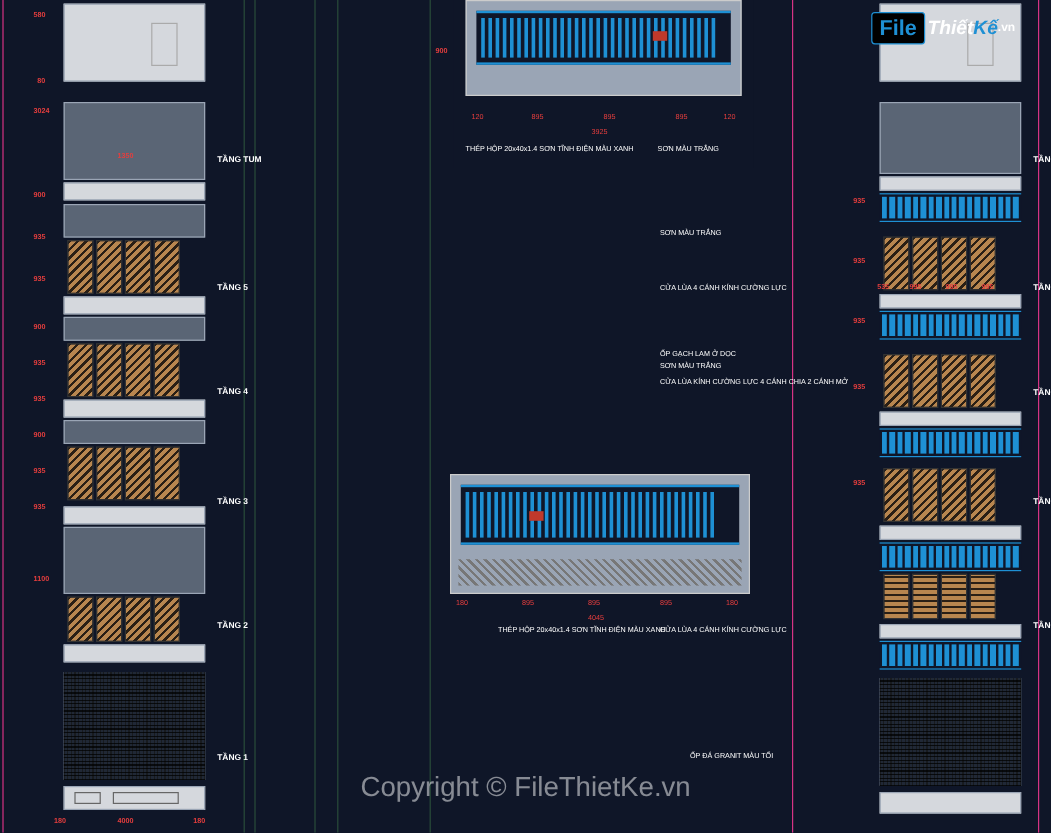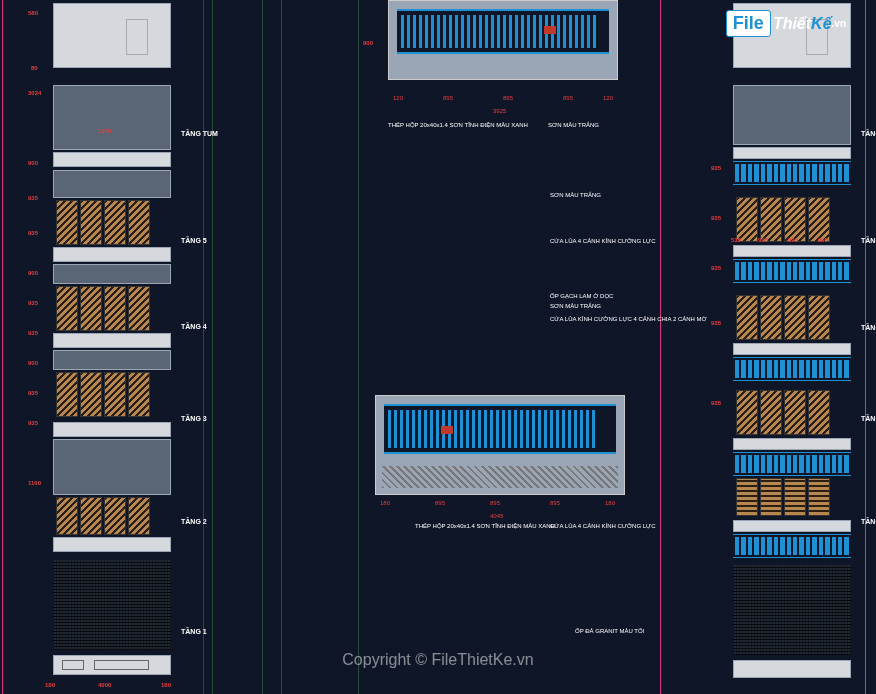--- a/index.html
+++ b/index.html
@@ -155,39 +155,39 @@
   
   .logo {
     position: absolute;
     top: 10px;
     right: 30px;
     display: flex;
     align-items: center;
     font-family: Arial;
   }
   .logo-icon {
-    background: #ffffff;
+    background: #000000;
     color: #1e90d4;
     font-weight: bold;
     font-size: 18px;
     padding: 2px 6px;
     border-radius: 3px;
     margin-right: 2px;
     border: 1px solid #1e90d4;
   }
   .logo-text1 { color: #fff; font-size: 16px; font-weight: bold; font-style: italic;}
   .logo-text2 { color: #1e90d4; font-size: 16px; font-weight: bold; font-style: italic;}
   .logo-text3 { color: #fff; font-size: 10px; font-weight: bold; }
 
   .copyright {
     position: absolute;
     bottom: 25px;
     left: 50%;
     transform: translateX(-50%);
-    font-size: 16px;
+    font-size: 23px;
     color: rgba(255,255,255,0.5);
     white-space: nowrap;
   }
 
   
   .top-window {
     position: absolute;
     border: 1px solid #aaa;
   }
 

